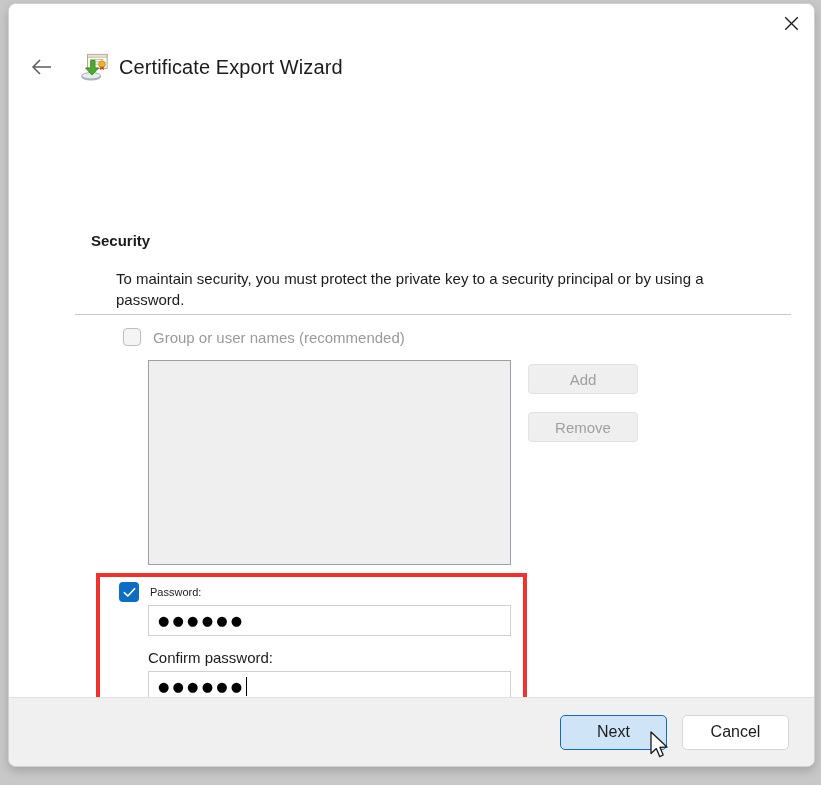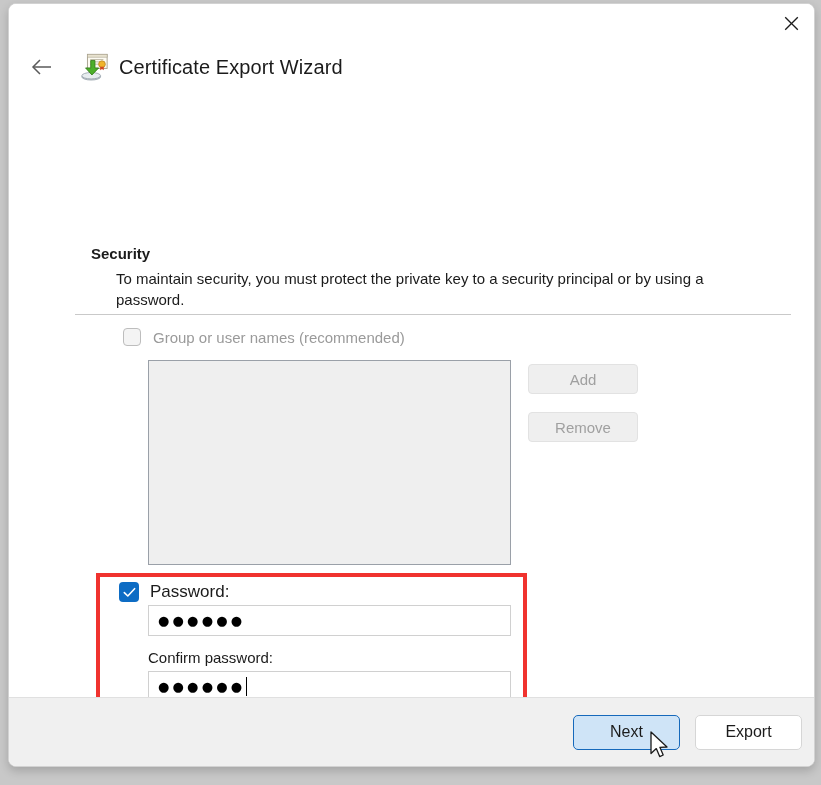--- a/index.html
+++ b/index.html
@@ -93,21 +93,21 @@
   .body-area {
     flex: 1 1 auto;
     background: #ffffff;
     position: relative;
     padding: 0;
   }
 
   .sec-head {
     position: absolute;
     left: 82px;
-    top: 155px;
+    top: 142px;
     font-size: 15px;
     font-weight: bold;
     color: #1b1b1b;
   }
   .sec-sub {
     position: absolute;
     left: 107px;
     top: 178px;
     width: 660px;
     font-size: 15px;
@@ -203,21 +203,21 @@
     height: 20px;
     border-radius: 4px;
     background: #0d6cc4;
     display: flex;
     align-items: center;
     justify-content: center;
     flex: 0 0 auto;
   }
   .pw-label {
     margin-left: 11px;
-    font-size: 17px;
+    font-size: 11px;
     color: #1b1b1b;
     white-space: nowrap;
   }
 
   .pw-input {
     position: absolute;
     left: 139px;
     width: 363px;
     height: 31px;
     background: #ffffff;
@@ -288,21 +288,21 @@
 
   
   .footer {
     flex: 0 0 68px;
     height: 68px;
     background: #f0f0f0;
     border-top: 1px solid #e0e0e0;
     display: flex;
     align-items: center;
     justify-content: flex-end;
-    padding-right: 12px;
+    padding-right: 25px;
     gap: 15px;
     position: relative;
   }
   .fbtn {
     width: 107px;
     height: 35px;
     border-radius: 5px;
     box-sizing: border-box;
     display: flex;
     align-items: center;
@@ -415,21 +415,21 @@
         <svg width="13" height="9" viewBox="0 0 13 9">
           <polyline points="1,1.5 6.5,7 12,1.5" fill="none" stroke="#5a5a5a" stroke-width="1.2" stroke-linecap="round" stroke-linejoin="round"></polyline>
         </svg>
       </div>
 
       <div class="redbox"></div>
     </div>
 
     <div class="footer">
       <div class="fbtn primary">Next</div>
-      <div class="fbtn secondary">Export</div>
+      <div class="fbtn secondary">Cancel</div>
     </div>
 
   </div>
 
   <svg class="cursor" viewBox="0 0 22 30">
     <path d="M2,1 L2,22.5 L7.3,17.6 L10.7,25.6 L14.2,24.0 L10.9,16.3 L18,16.0 Z" fill="#ffffff" stroke="#1b1b1b" stroke-width="1.3" stroke-linejoin="round"></path>
   </svg>
 </div>
 
 </body></html>

